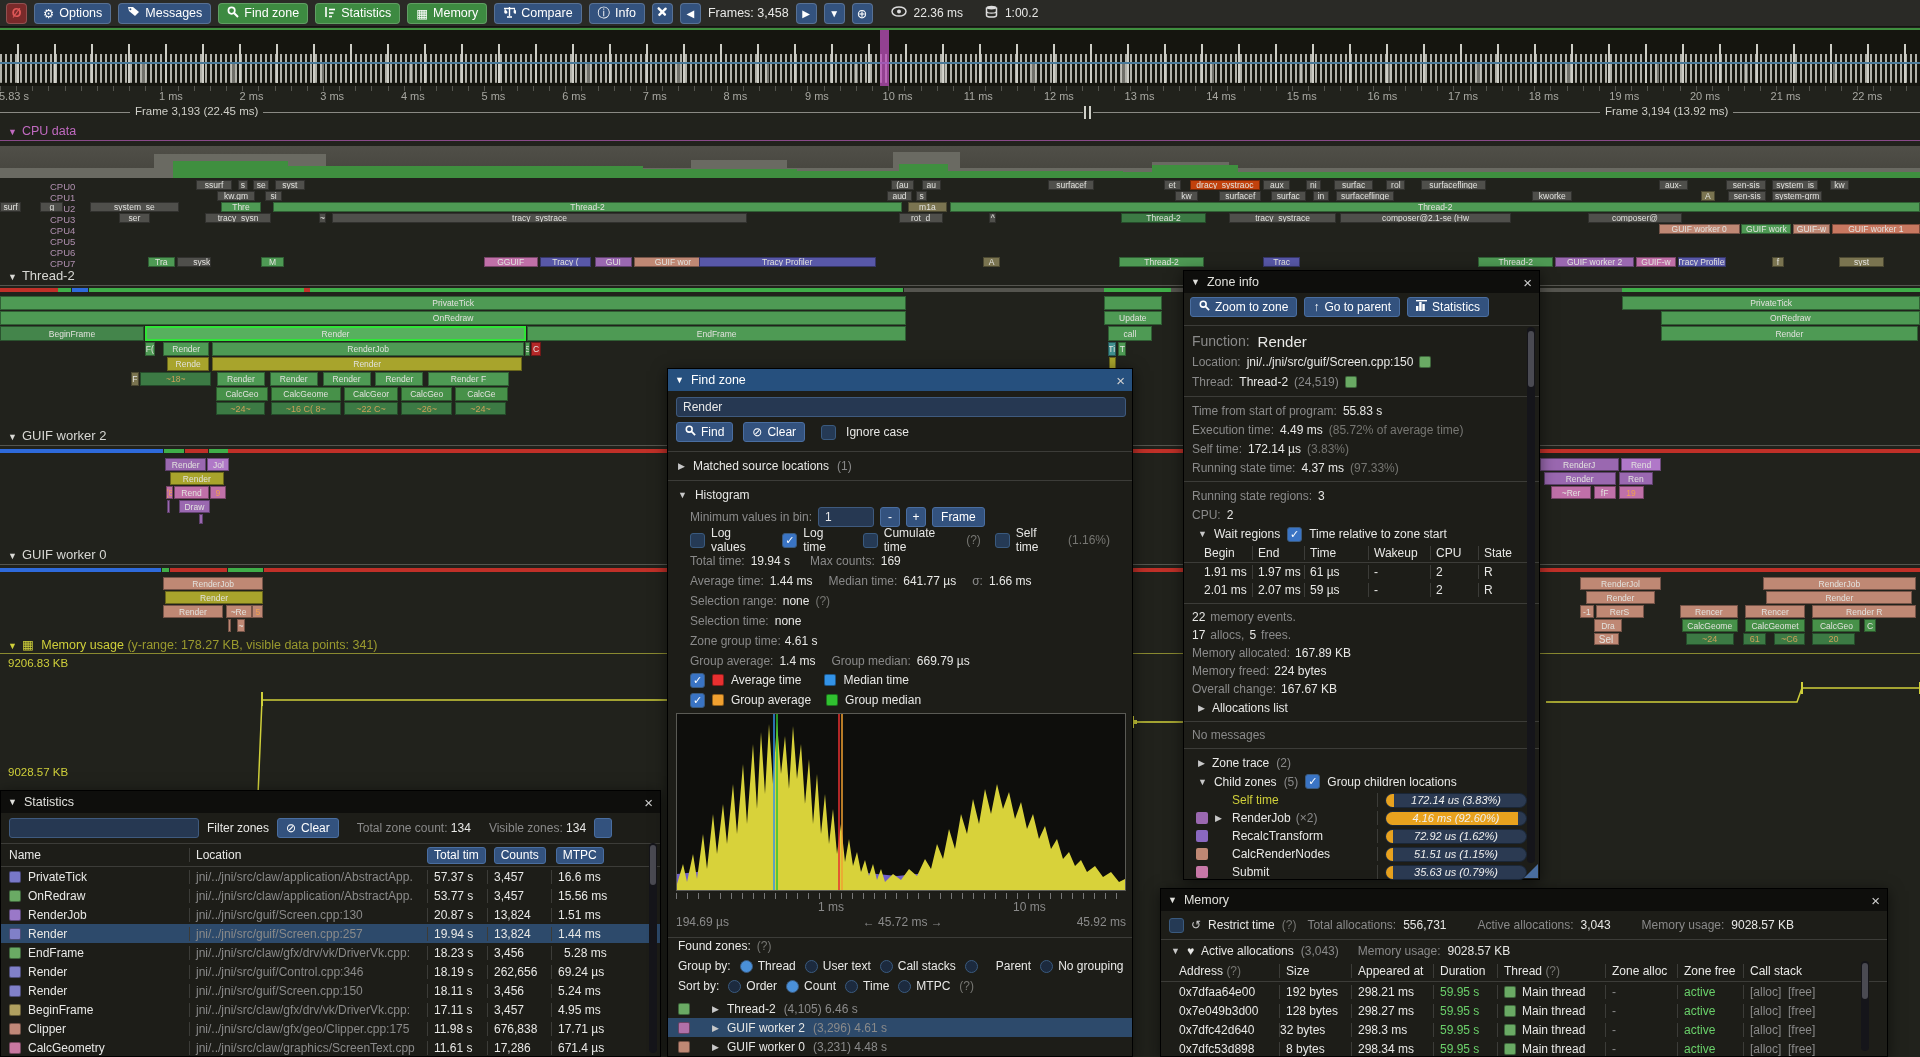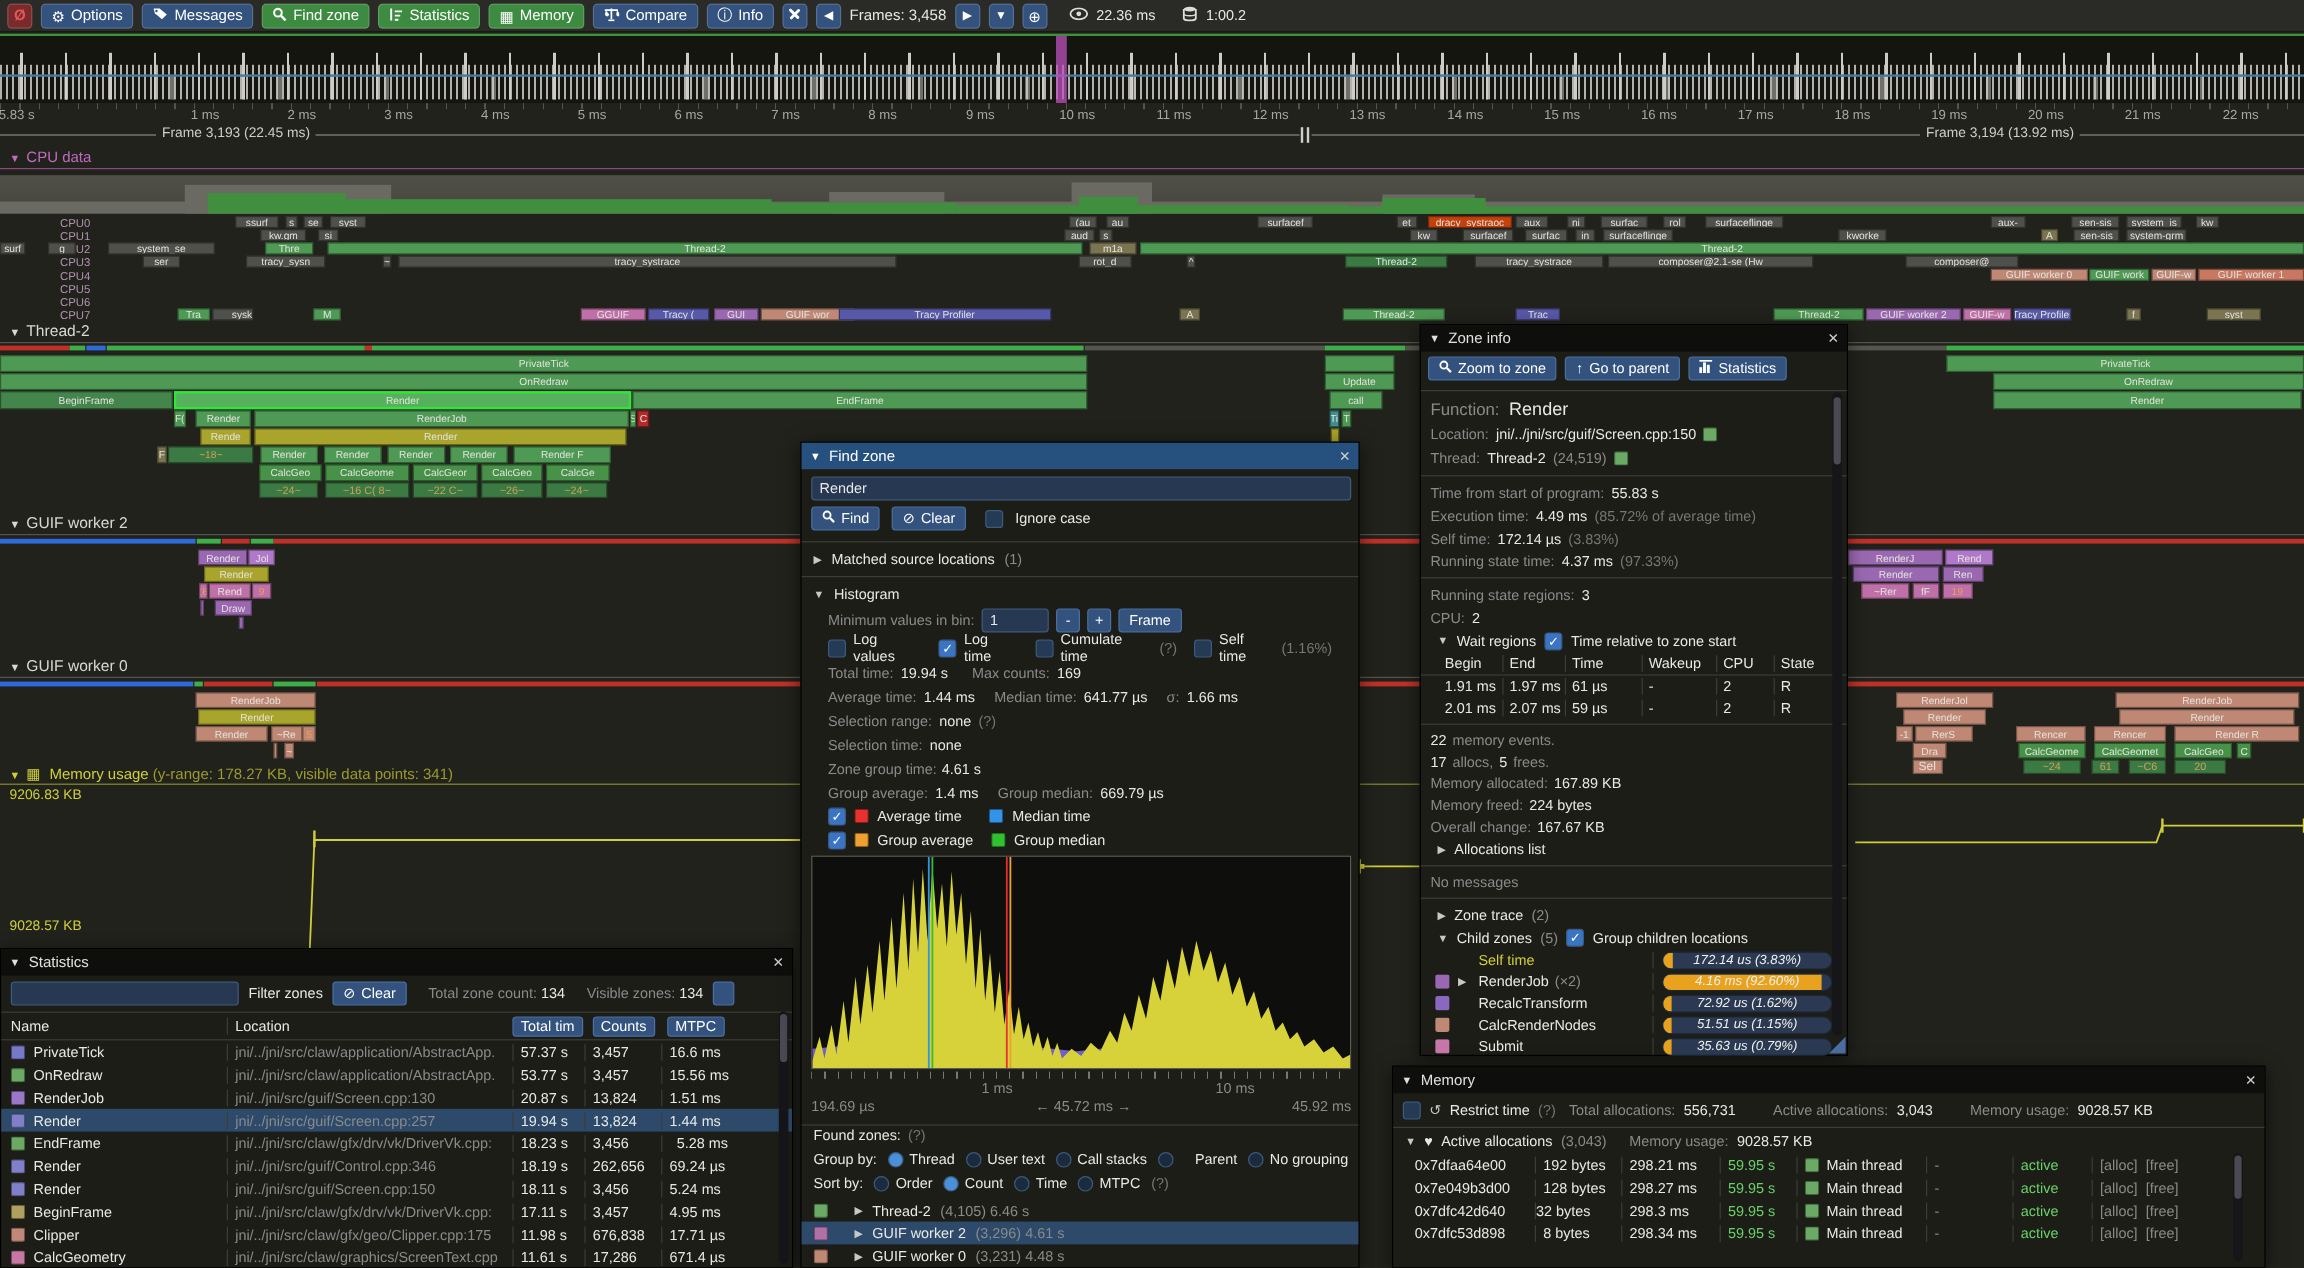--- a/index.html
+++ b/index.html
@@ -1359,20 +1359,30 @@
       <span class="wht">9028.57 KB</span>
   </div>
   <div class="row" style="height:22px;padding:0 10px;gap:7px;border-top:1px solid #3c3c38">
     <span style="font-size:9px">▼</span>
       <span style="color:#e8e8e6">♥</span>
     <span class="wht">Active allocations</span>
       <span class="dim">(3,043)</span>
     <span class="dim" style="margin-left:12px">Memory usage:</span>
       <span class="wht">9028.57 KB</span>
   </div>
+  <div class="row" style="height:21px;padding:0 18px;border-bottom:1px solid #3c3c38">
+    <span class="cell wht" style="width:100px"><span>Address</span> <span class="hint">(?)</span></span>
+    <span class="cell wht vline" style="width:72px;padding-left:6px">Size</span>
+    <span class="cell wht vline" style="width:82px;padding-left:6px">Appeared at</span>
+    <span class="cell wht vline" style="width:64px;padding-left:6px">Duration</span>
+    <span class="cell wht vline" style="width:108px;padding-left:6px"><span>Thread</span> <span class="hint">(?)</span></span>
+    <span class="cell wht vline" style="width:72px;padding-left:6px">Zone alloc</span>
+    <span class="cell wht vline" style="width:66px;padding-left:6px">Zone free</span>
+    <span class="cell wht vline" style="width:90px;padding-left:6px">Call stack</span>
+  </div>
   <div>
 
       <div class="row" style="height:19px;padding:0 18px">
         <span class="cell wht" style="width:100px">0x7dfaa64e00</span>
         <span class="cell wht vline" style="width:72px;padding-left:6px">192 bytes</span>
         <span class="cell wht vline" style="width:82px;padding-left:6px">298.21 ms</span>
         <span class="cell vline" style="width:64px;padding-left:6px;color:#6ad06a">59.95 s</span>
         <span class="cell vline" style="width:108px;padding-left:6px;display:flex;align-items:center;gap:6px">
           <span class="swatch" style="background:#6aaa64"></span>
           <span class="wht">Main thread</span>

